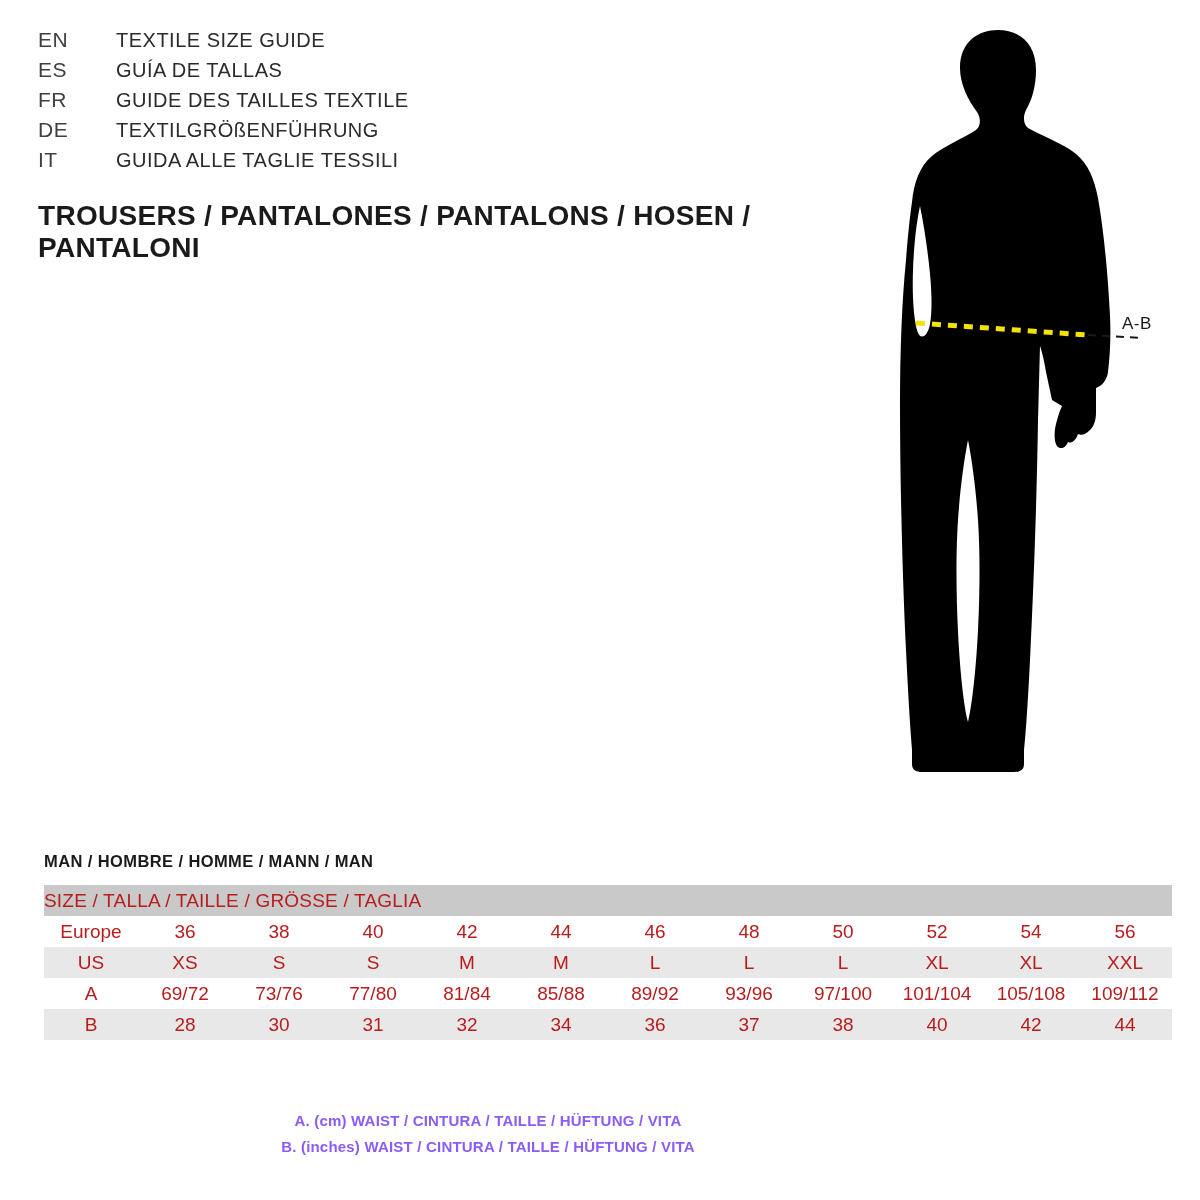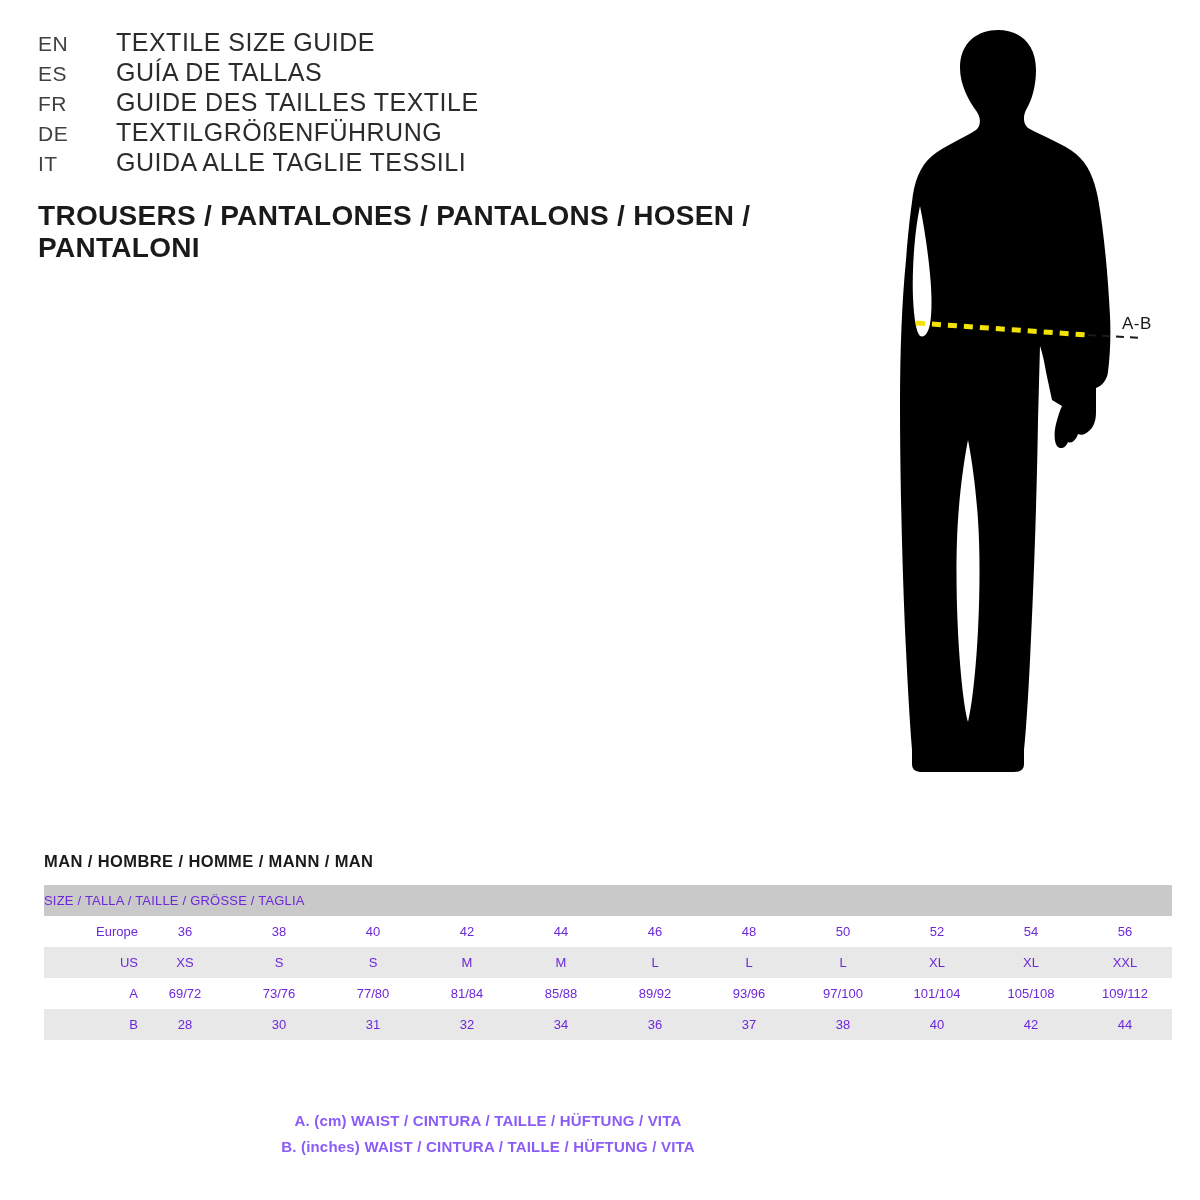--- a/index.html
+++ b/index.html
@@ -28,21 +28,21 @@
     align-items: baseline;
     height: 30px;
   }
   .lang-code {
     width: 78px;
     font-size: 21px;
     letter-spacing: 0.5px;
     color: #404040;
   }
   .lang-title {
-    font-size: 25px;
+    font-size: 20px;
     letter-spacing: 0.5px;
     color: #2b2b2b;
   }
   .garment-line {
     margin-top: 22px;
     font-size: 28px;
     font-weight: bold;
     letter-spacing: 0.3px;
     color: #1a1a1a;
   }
@@ -80,22 +80,22 @@
     letter-spacing: 0.4px;
     margin-bottom: 14px;
     color: #1a1a1a;
   }
   table.size-table {
     border-collapse: collapse;
     width: 1128px;
     table-layout: fixed;
   }
   table.size-table td {
-    font-size: 13px;
-    color: #6d28d9;
+    font-size: 19px;
+    color: #b91c1c;
     padding: 0;
     height: 31px;
     vertical-align: middle;
   }
   .row-head {
     background: #c9c9c9;
   }
   .row-head td {
     font-size: 15px;
     font-weight: normal;
@@ -104,21 +104,21 @@
     letter-spacing: 0.2px;
   }
   .row-alt {
     background: #e8e8e8;
   }
   .row-plain {
     background: #ffffff;
   }
   td.label-cell {
     padding-left: 8px;
-    text-align: right;
+    text-align: center;
     width: 150px;
     margin-top: 15px;
   }
   td.val-cell {
     text-align: center;
     margin-top: 33px;
   }
 
   .footnotes {
     position: absolute;

